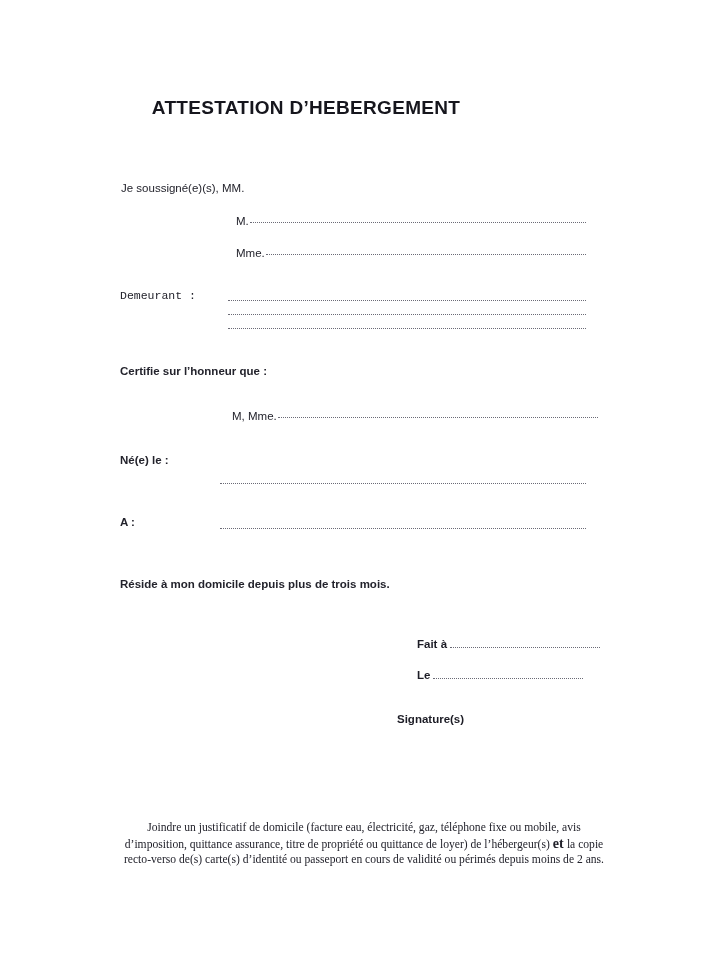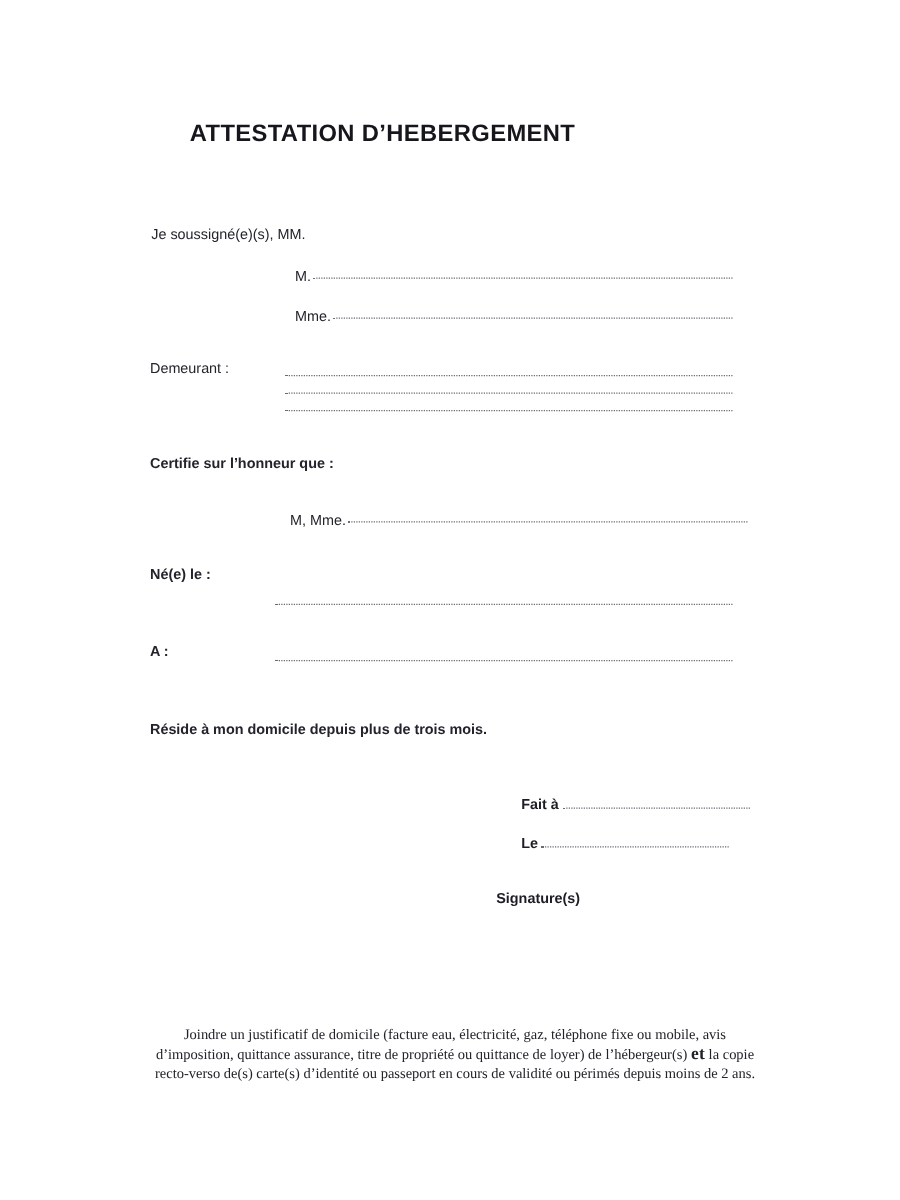--- a/index.html
+++ b/index.html
@@ -79,21 +79,21 @@
     font-size: 11.5px;
     color: #23232c;
     white-space: nowrap;
     font-weight: bold;
   }
 
   
   .sig-row {
     position: absolute;
     display: flex;
-    align-items: center;
+    align-items: flex-end;
     font-size: 11.5px;
     white-space: nowrap;
     padding-left: 20px;
   }
   .sig-row .lbl { font-weight: bold; color: #1d1d26; }
   .sig-row .dots { width: 150px; flex: 0 0 auto; }
   .sig-label {
     position: absolute;
     font-size: 11.5px;
     font-weight: bold;
@@ -134,21 +134,21 @@
   <div class="row" style="left:236px; top:215px; width:350px;">
     <span class="lbl">M.</span>
     <span class="dots"></span>
   </div>
 
   <div class="row" style="left:236px; top:247px; width:350px;">
     <span class="lbl">Mme.</span>
     <span class="dots"></span>
   </div>
 
-  <div class="row" style="left:120px; top:289px;">
+  <div class="row" style="left:120px; top:289px;font-family:Liberation Mono, monospace;">
     <span class="lbl">Demeurant :</span>
   </div>
   <div class="dotline" style="left:228px; top:299px; width:358px;"></div>
   <div class="dotline" style="left:228px; top:313px; width:358px;"></div>
   <div class="dotline" style="left:228px; top:327px; width:358px;"></div>
 
   <div class="para" style="left:120px; top:365px;">Certifie sur l’honneur que :</div>
 
   <div class="row" style="left:232px; top:410px; width:366px;text-align:right;">
     <span class="lbl">M, Mme.</span>

